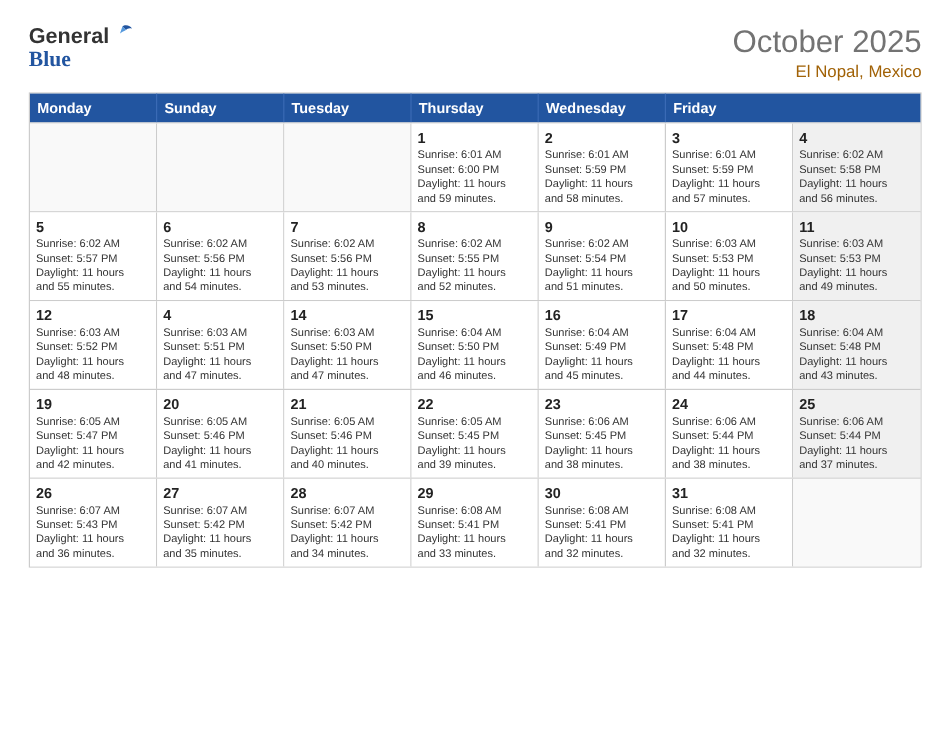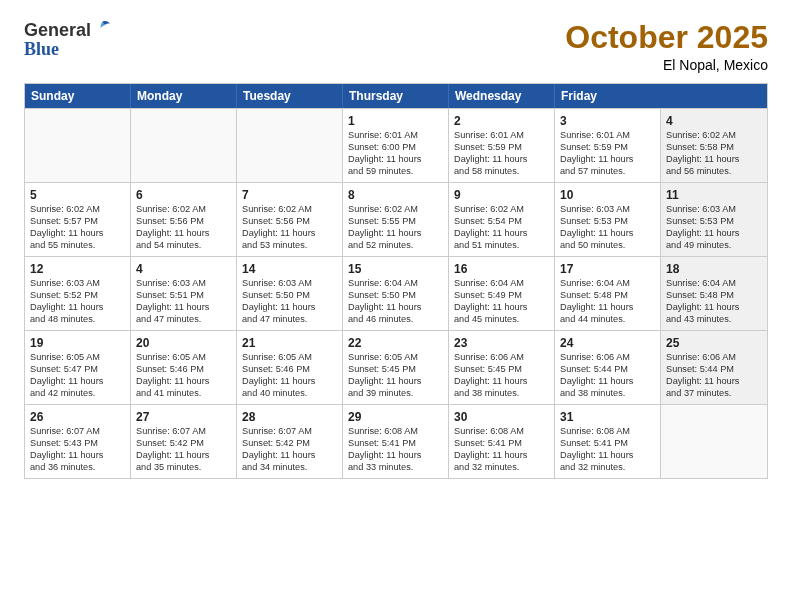--- a/index.html
+++ b/index.html
@@ -26,28 +26,28 @@
     .logo {
       display: flex;
       align-items: center;
     }
     .logo-general { color: #333; }
     .logo-blue { color: #2255a0; }
     .title-block {
       text-align: right;
     }
     .month-title {
-      font-size: 32px;
-      font-weight: bold;
-      color: #a16207;
+      font-size: 26px;
+      font-weight: normal;
+      color: #737373;
       line-height: 1.1;
     }
     .location {
       font-size: 14px;
-      color: #000000;
+      color: #a16207;
       margin-top: 2px;
     }
     .calendar {
       flex: 1;
       display: flex;
       flex-direction: column;
       border: 1px solid #ccc;
     }
     .cal-header {
       display: grid;
@@ -115,22 +115,22 @@
       </div>
     </div>
     <div class="title-block">
       <div class="month-title">October 2025</div>
       <div class="location">El Nopal, Mexico</div>
     </div>
   </div>
 
   <div class="calendar">
     <div class="cal-header">
-    <div class="cal-header-cell">Sunday</div>
-        <div class="cal-header-cell">Monday</div>
+    <div class="cal-header-cell">Monday</div>
+        <div class="cal-header-cell">Sunday</div>
         <div class="cal-header-cell">Tuesday</div>
         <div class="cal-header-cell">Thursday</div>
         <div class="cal-header-cell">Wednesday</div>
         <div class="cal-header-cell">Friday</div>
       </div>
     <div class="cal-body">
     <div class="cal-week">
           <div class="cal-cell empty"></div>
           <div class="cal-cell empty"></div>
           <div class="cal-cell empty"></div>

